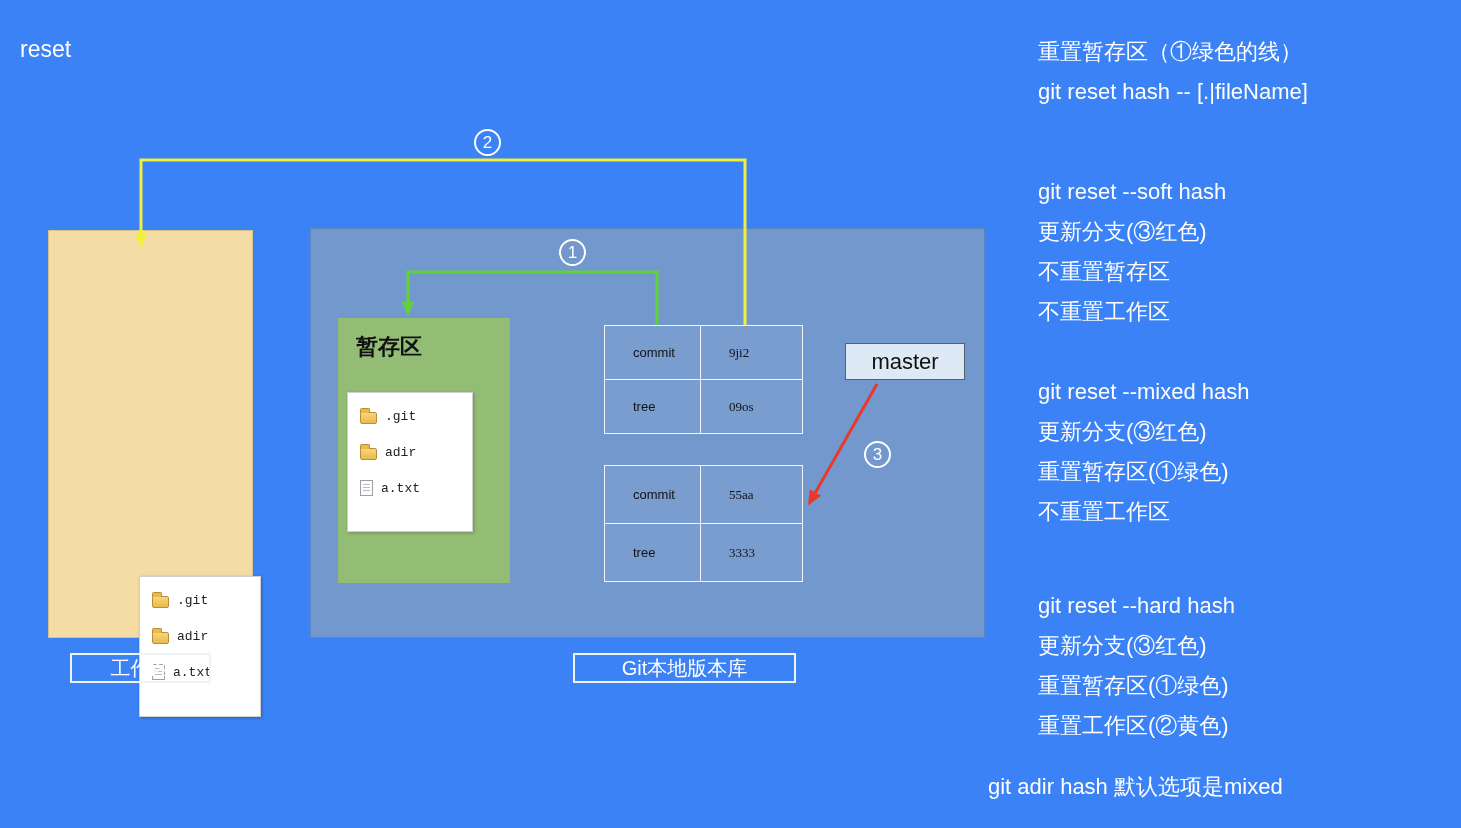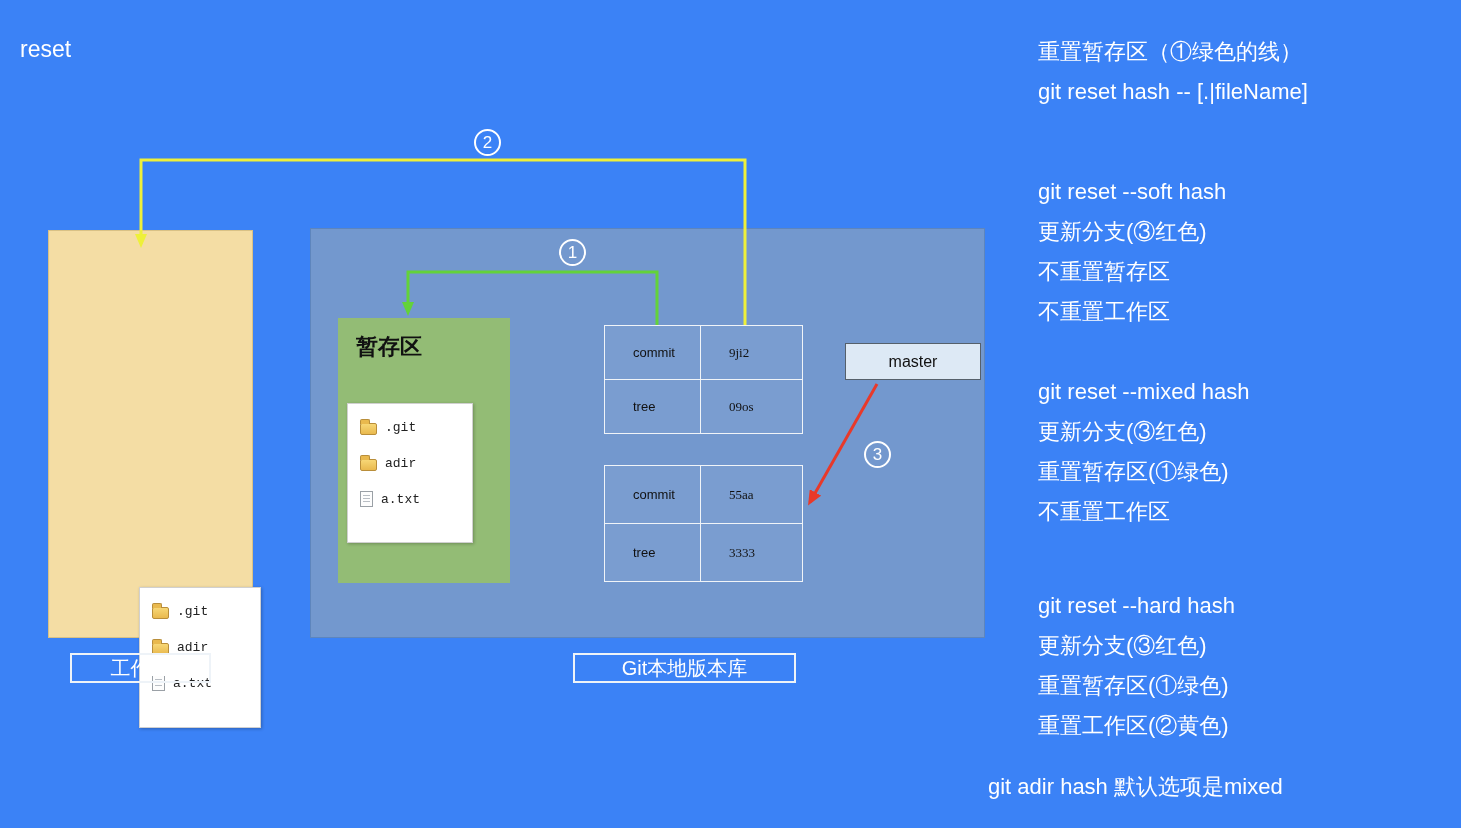--- a/index.html
+++ b/index.html
@@ -23,21 +23,21 @@
     color:#ffffff; font-size:23px; z-index:2;
   }
   
   .working-area {
     position:absolute; left:48px; top:230px; width:205px; height:408px;
     background:#f4dda4; border:1px solid #d9c185; z-index:1;
   }
   .file-panel {
     position:absolute; background:#ffffff; border:1px solid #d0d0d0;
     box-shadow:1px 1px 3px rgba(0,0,0,0.25);
-    padding:5px 0 0 12px; z-index:2;margin-top:11px;
+    padding:5px 0 0 12px; z-index:2;
   }
   .wa-panel { left:90px; top:345px; width:122px; height:141px; }
   .st-panel { left:347px; top:392px; width:126px; height:140px; }
   .file-row {
     display:flex; align-items:center; gap:8px; height:36px;
     font-family:"Liberation Mono", monospace; font-size:13px; color:#222;
   }
   .icon { display:inline-block; position:relative; flex:0 0 auto; }
   .icon.folder {
     width:17px; height:12px; margin-top:3px;
@@ -75,24 +75,24 @@
   }
   .kv-1 { left:604px; top:325px; }
   .kv-2 { left:604px; top:465px; }
   table.kv td {
     border:1.5px solid #f0f4f8; color:#111; font-size:13px;
     padding-left:28px; vertical-align:middle;
   }
   .kv-1 td { height:54px; } .kv-2 td { height:58px; }
   td.k { width:96px; } td.v { width:102px;font-family:Liberation Serif, serif; }
   .master {
-    position:absolute; left:845px; top:343px; width:136px; height:37px;
+    position:absolute; left:845px; top:343px; width:120px; height:37px;
     background:#dde9f5; border:1px solid #55606b;
     display:flex; align-items:center; justify-content:center;
-    font-size:16px; color:#111; z-index:3;
+    font-size:22px; color:#111; z-index:3;
   }
   
   .label-box {
     position:absolute; height:30px; border:2px solid #eef3f8;
     display:flex; align-items:flex-start; justify-content:center;
     color:#ffffff; font-size:20px; z-index:2;
   }
   .label-working { left:70px; top:653px; width:141px; }
   .label-repo { left:573px; top:653px; width:223px; }
   

